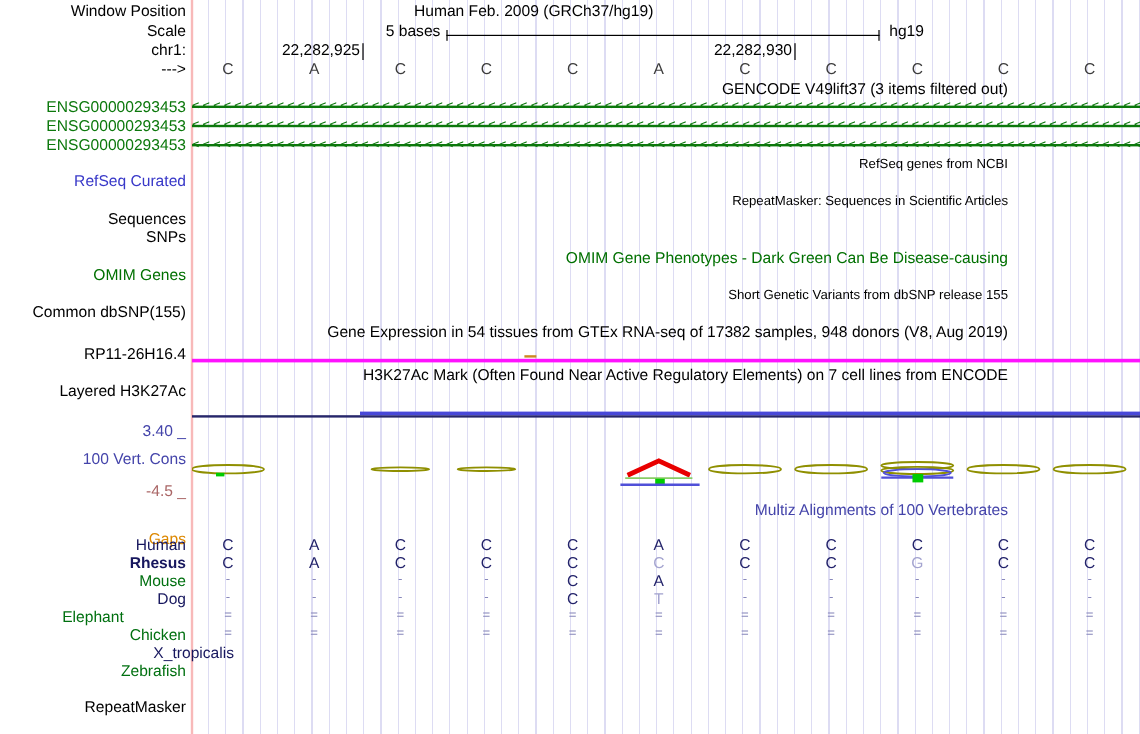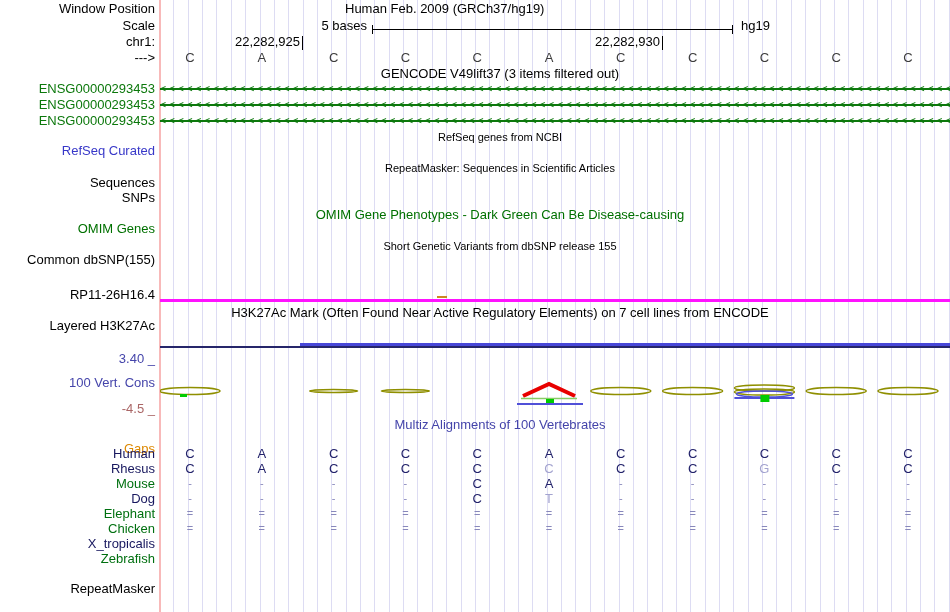--- a/index.html
+++ b/index.html
@@ -3,21 +3,21 @@
 <meta charset="utf-8">
 <style>
   html,body{margin:0;padding:0;background:#fff;}
   .browser{position:relative;width:950px;height:612px;background:#fff;overflow:hidden;
            font-family:"Liberation Sans","DejaVu Sans",sans-serif;font-size:13px;color:#000;}
   .abs{position:absolute;white-space:nowrap;}
   .gridlines{position:absolute;left:160px;top:0;width:790px;height:612px;
      background:repeating-linear-gradient(to right,transparent 0,transparent 13.36px,#dddcf3 13.36px,#dddcf3 14.36px);}
   .divider{position:absolute;left:159px;top:0;width:2px;height:612px;background:#f8b9b9;}
   .lbl{position:absolute;left:0;width:155px;text-align:right;white-space:nowrap;}
-  .ctitle{position:absolute;left:160px;width:680px;text-align:center;white-space:nowrap;}
+  .ctitle{position:absolute;left:160px;width:680px;text-align:right;white-space:nowrap;}
   .small{font-size:11px;}
   .green{color:#0c780c;}
   .blue{color:#3838c8;}
   .omim{color:#007000;}
   .pblue{color:#4444aa;}
   .pred{color:#aa6666;}
   .orange{color:#dd8800;}
   .navy{color:#17175e;}
   .sgreen{color:#007010;}
   .hline{position:absolute;background:#000;}
@@ -89,20 +89,21 @@
   <div class="ctitle small" style="top:162px">RepeatMasker: Sequences in Scientific Articles</div>
   <div class="lbl" style="top:175px">Sequences</div>
   <div class="lbl" style="top:190px">SNPs</div>
 
   <div class="ctitle omim" style="top:207px">OMIM Gene Phenotypes - Dark Green Can Be Disease-causing</div>
   <div class="lbl omim" style="top:221px">OMIM Genes</div>
 
   <div class="ctitle small" style="top:240px">Short Genetic Variants from dbSNP release 155</div>
   <div class="lbl" style="top:252px">Common dbSNP(155)</div>
 
+  <div class="ctitle" style="top:269px">Gene Expression in 54 tissues from GTEx RNA-seq of 17382 samples, 948 donors (V8, Aug 2019)</div>
   <div class="lbl" style="top:287px">RP11-26H16.4</div>
   <div class="magenta-line"></div>
   <div class="gtex-tick"></div>
 
   <div class="ctitle" style="top:305px">H3K27Ac Mark (Often Found Near Active Regulatory Elements) on 7 cell lines from ENCODE</div>
   <div class="lbl" style="top:318px">Layered H3K27Ac</div>
   <div class="h3k-navy"></div>
   <div class="h3k-blue"></div>
 
   <div class="lbl pblue" style="top:351px">3.40 _</div>
@@ -136,21 +137,21 @@
       <span class="abs mcell mdark" style="left: 261.8px; top: 446px;">A</span>
       <span class="abs mcell mdark" style="left: 333.6px; top: 446px;">C</span>
       <span class="abs mcell mdark" style="left: 405.4px; top: 446px;">C</span>
       <span class="abs mcell mdark" style="left: 477.2px; top: 446px;">C</span>
       <span class="abs mcell mdark" style="left: 549px; top: 446px;">A</span>
       <span class="abs mcell mdark" style="left: 620.8px; top: 446px;">C</span>
       <span class="abs mcell mdark" style="left: 692.6px; top: 446px;">C</span>
       <span class="abs mcell mdark" style="left: 764.4px; top: 446px;">C</span>
       <span class="abs mcell mdark" style="left: 836.2px; top: 446px;">C</span>
       <span class="abs mcell mdark" style="left: 908px; top: 446px;">C</span>
-      <div class="lbl navy" style="top: 461px;">Rhesus</div>
+      <div class="lbl navy" style="top: 461px; font-weight: bold;">Rhesus</div>
       <span class="abs mcell mdark" style="left: 190px; top: 461px;">C</span>
       <span class="abs mcell mdark" style="left: 261.8px; top: 461px;">A</span>
       <span class="abs mcell mdark" style="left: 333.6px; top: 461px;">C</span>
       <span class="abs mcell mdark" style="left: 405.4px; top: 461px;">C</span>
       <span class="abs mcell mdark" style="left: 477.2px; top: 461px;">C</span>
       <span class="abs mcell mlight" style="left: 549px; top: 461px;">C</span>
       <span class="abs mcell mdark" style="left: 620.8px; top: 461px;">C</span>
       <span class="abs mcell mdark" style="left: 692.6px; top: 461px;">C</span>
       <span class="abs mcell mlight" style="left: 764.4px; top: 461px;">G</span>
       <span class="abs mcell mdark" style="left: 836.2px; top: 461px;">C</span>
@@ -172,21 +173,21 @@
       <span class="abs mcell mgap" style="left: 261.8px; top: 491px;">-</span>
       <span class="abs mcell mgap" style="left: 333.6px; top: 491px;">-</span>
       <span class="abs mcell mgap" style="left: 405.4px; top: 491px;">-</span>
       <span class="abs mcell mdark" style="left: 477.2px; top: 491px;">C</span>
       <span class="abs mcell mlight" style="left: 549px; top: 491px;">T</span>
       <span class="abs mcell mgap" style="left: 620.8px; top: 491px;">-</span>
       <span class="abs mcell mgap" style="left: 692.6px; top: 491px;">-</span>
       <span class="abs mcell mgap" style="left: 764.4px; top: 491px;">-</span>
       <span class="abs mcell mgap" style="left: 836.2px; top: 491px;">-</span>
       <span class="abs mcell mgap" style="left: 908px; top: 491px;">-</span>
-      <div class="lbl sgreen" style="top: 506px;">Elephant</div>
+      <div class="lbl sgreen" style="top: 506px; text-align: center;">Elephant</div>
       <span class="abs mcell mgap" style="left: 190px; top: 506px;">=</span>
       <span class="abs mcell mgap" style="left: 261.8px; top: 506px;">=</span>
       <span class="abs mcell mgap" style="left: 333.6px; top: 506px;">=</span>
       <span class="abs mcell mgap" style="left: 405.4px; top: 506px;">=</span>
       <span class="abs mcell mgap" style="left: 477.2px; top: 506px;">=</span>
       <span class="abs mcell mgap" style="left: 549px; top: 506px;">=</span>
       <span class="abs mcell mgap" style="left: 620.8px; top: 506px;">=</span>
       <span class="abs mcell mgap" style="left: 692.6px; top: 506px;">=</span>
       <span class="abs mcell mgap" style="left: 764.4px; top: 506px;">=</span>
       <span class="abs mcell mgap" style="left: 836.2px; top: 506px;">=</span>
@@ -196,18 +197,18 @@
       <span class="abs mcell mgap" style="left: 261.8px; top: 521px;">=</span>
       <span class="abs mcell mgap" style="left: 333.6px; top: 521px;">=</span>
       <span class="abs mcell mgap" style="left: 405.4px; top: 521px;">=</span>
       <span class="abs mcell mgap" style="left: 477.2px; top: 521px;">=</span>
       <span class="abs mcell mgap" style="left: 549px; top: 521px;">=</span>
       <span class="abs mcell mgap" style="left: 620.8px; top: 521px;">=</span>
       <span class="abs mcell mgap" style="left: 692.6px; top: 521px;">=</span>
       <span class="abs mcell mgap" style="left: 764.4px; top: 521px;">=</span>
       <span class="abs mcell mgap" style="left: 836.2px; top: 521px;">=</span>
       <span class="abs mcell mgap" style="left: 908px; top: 521px;">=</span>
-      <div class="lbl navy" style="top: 536px;">X_tropicalis</div>
+      <div class="lbl navy" style="top: 536px; margin-left: 40px;">X_tropicalis</div>
       <div class="lbl sgreen" style="top: 551px;">Zebrafish</div>
     </div>
 
   <div class="lbl" style="top:581px">RepeatMasker</div>
 </div>
 
 </body></html>

